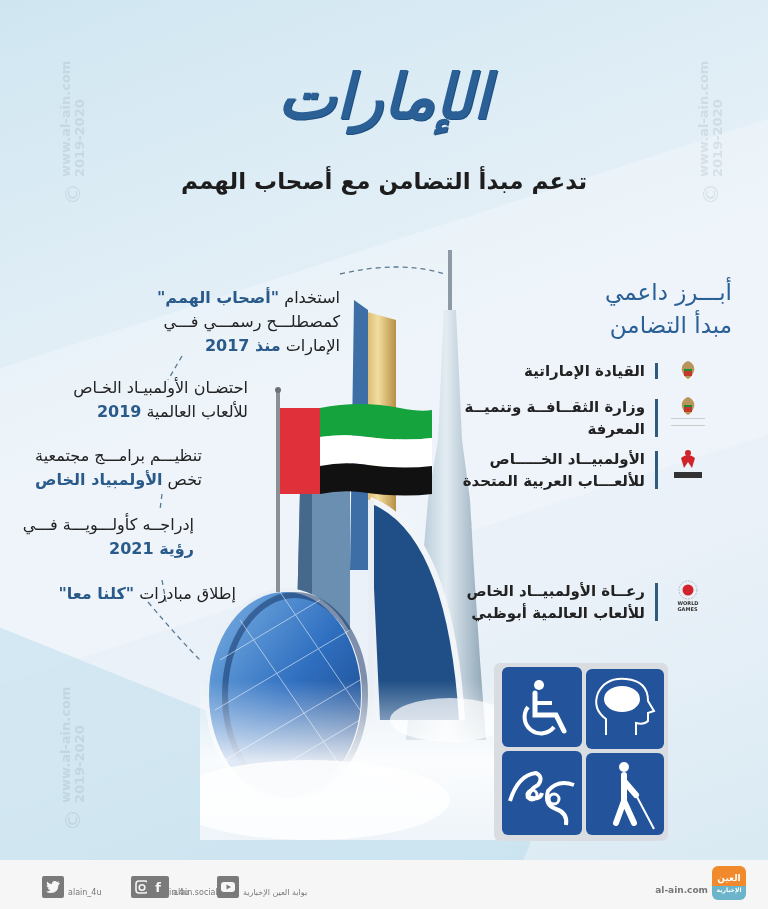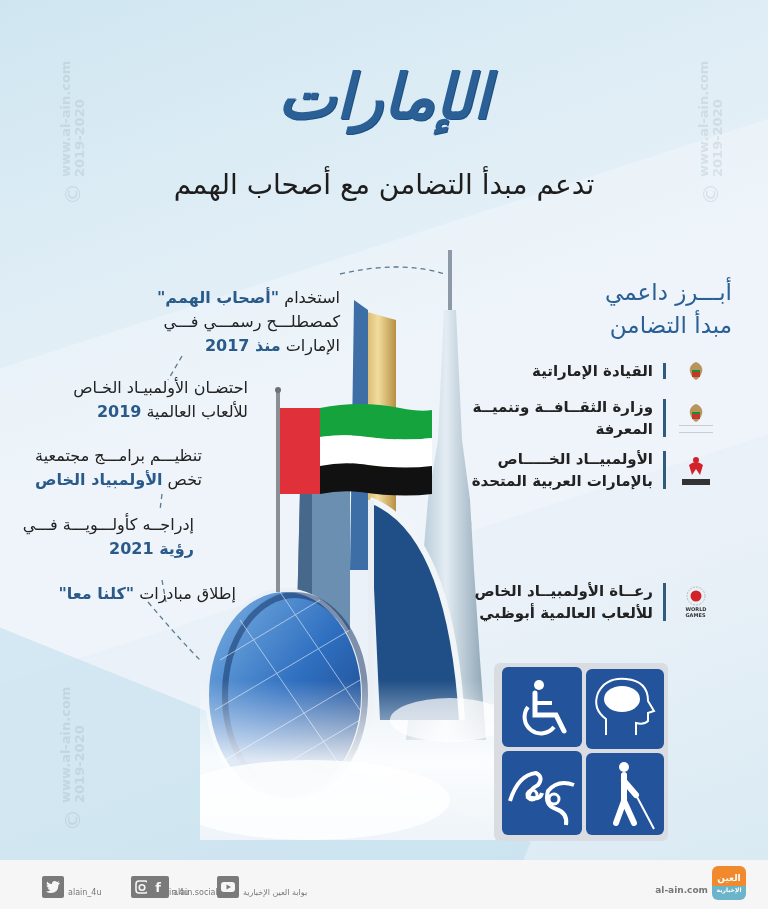--- a/index.html
+++ b/index.html
@@ -39,36 +39,36 @@
 
   .title {
     position: absolute; left: 0; top: 60px; width: 768px; text-align: center;
     font-family: "DejaVu Sans", sans-serif; font-weight: bold; font-style: italic;
     font-size: 62px; color: #2a6096; letter-spacing: 2px;
     direction: rtl;
     text-shadow: 1px 1px 0 #1e4f80;
   }
   .subtitle {
     position: absolute; left: 0; top: 168px; width: 768px; text-align: center;
-    font-size: 28px; color: #1d1d1d; direction: rtl;
+    font-size: 23px; color: #1d1d1d; direction: rtl; font-weight: bold;
   }
 
   .left-col {
     position: absolute; direction: rtl; text-align: right;
     font-size: 16px; line-height: 24px; color: #222;
   }
   .left-col .hl { color: #2a5a8a; font-weight: bold; }
 
   .right-head {
     position: absolute; right: 36px; top: 276px; direction: rtl; text-align: right;
     font-size: 23px; line-height: 33px; color: #2a6096; font-weight: normal;
   }
   .supporter {
-    position: absolute; right: 52px; width: 270px;
-    display: flex; flex-direction: row; align-items: center; justify-content: flex-end;
+    position: absolute; right: 60px; width: 270px;
+    display: flex; flex-direction: row; justify-content: flex-end;
     gap: 10px;
   }
   .supporter .txt {
     direction: rtl; text-align: right; font-size: 15px; line-height: 22px;
     color: #222; font-weight: bold;
   }
   .supporter .bar { width: 3px; background: #2e5b7e; align-self: stretch; margin: 3px 0; }
   .supporter .logo {
     width: 40px; display: flex; flex-direction: column; align-items: center;
   }
@@ -257,21 +257,21 @@
           <rect x="5" y="9" width="8" height="7" fill="#c0392b"></rect>
           <rect x="5" y="9" width="8" height="2" fill="#1e8a3a"></rect>
         </svg>
       <div style="width:34px;height:8px;border-top:1px solid #ccc;border-bottom:1px solid #ccc;margin-top:2px;"></div>
     </div>
   </div>
 
   <div class="supporter" style="top:448px;">
     <div class="txt">
       <div>الأولمبيــاد الخـــــاص</div>
-      <div>بالإمارات العربية المتحدة</div>
+      <div>للألعـــاب العربية المتحدة</div>
     </div>
     <div class="bar"></div>
     <div class="logo">
       <svg width="22" height="22" viewBox="0 0 22 22">
           <circle cx="11" cy="5" r="3" fill="#d2232a"></circle>
           <path d="M4,10 Q11,4 18,10 L15,20 L11,14 L7,20 Z" fill="#d2232a"></path>
         </svg>
       <div style="width:28px;height:6px;background:#333;margin-top:2px;"></div>
     </div>
   </div>

